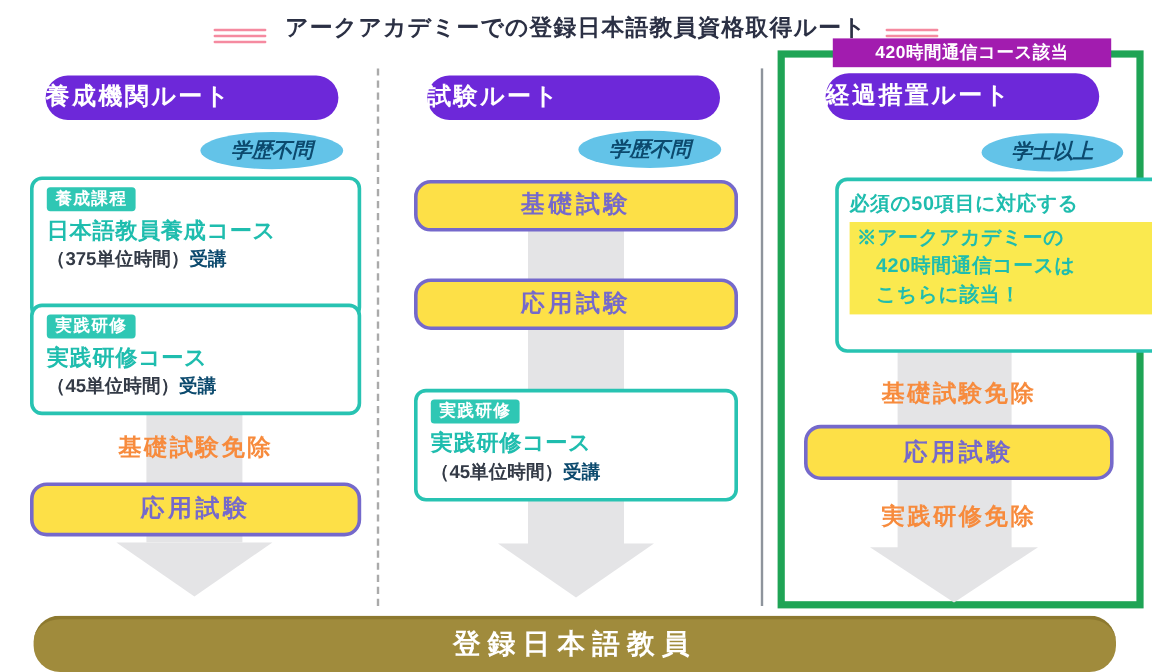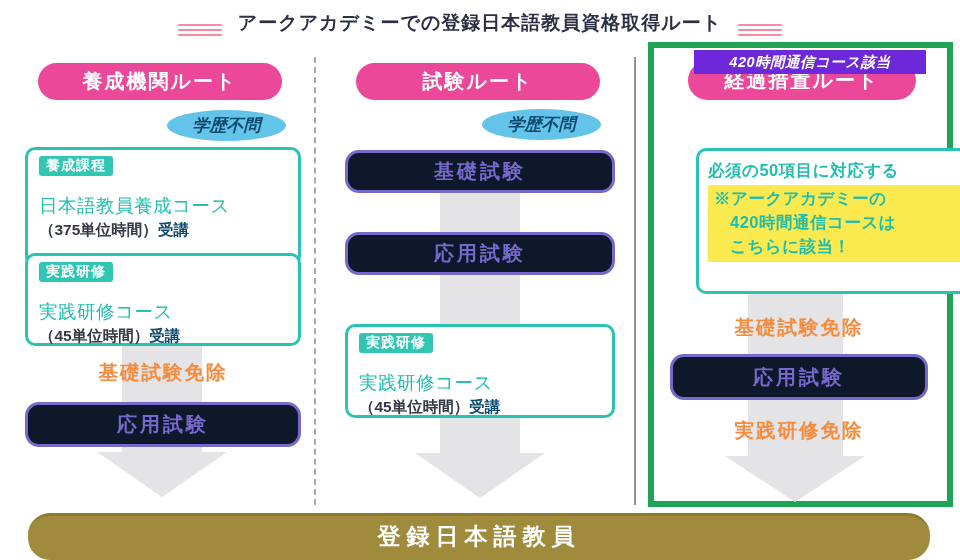--- a/index.html
+++ b/index.html
@@ -15,48 +15,48 @@
   .page-title { font-size:19px; font-weight:bold; color:#2b3044; letter-spacing:1px; white-space:nowrap; }
 
   
   .divider-dashed { position:absolute; left:314px; top:57px; height:448px; width:0;
     border-left:2px dashed #aaaaaa; }
   .divider-solid { position:absolute; left:634px; top:57px; height:448px; width:0;
     border-left:2px solid #8e949c; }
 
   
   .abs { position:absolute; }
-  .pill { background:#ec4899; color:#fff; font-weight:bold; text-align:center;
+  .pill { background:#6d28d9; color:#fff; font-weight:bold; text-align:left;
     border-radius:999px; letter-spacing:2px; white-space:nowrap; z-index:3; }
   .oval { background:#63c3e8; color:#0c4a6e; font-weight:bold; text-align:center;
     border-radius:50%; white-space:nowrap; z-index:3;font-style:italic; }
   .tealbox { background:#fff; border:3px solid #28c3b2; border-radius:10px;
     padding:6px 11px; z-index:2; }
   .tag { display:inline-block; background:#2fc7b4; color:#fff; font-size:14px;
     font-weight:bold; padding:1px 7px; border-radius:3px; letter-spacing:1px; }
-  .course-name { color:#1fbdae; font-size:18.5px; font-weight:normal; margin-top:17px;
+  .course-name { color:#1fbdae; font-size:18.5px; font-weight:bold; margin-top:3px;
     letter-spacing:0.5px; white-space:nowrap; }
   .detail { font-size:15.5px; font-weight:bold; color:#333a46; margin-top:2px; white-space:nowrap; }
   .detail .accent { color:#0c4a6e; }
-  .pbox { background:#0f172a; border:3px solid #7569cb; border-radius:14px;
+  .pbox { background:#fde047; border:3px solid #7569cb; border-radius:14px;
     color:#7569cb; font-size:20px; font-weight:bold; text-align:center;
     letter-spacing:3px; z-index:2; }
   .orange-label { color:#f78b3d; font-size:19.5px; font-weight:bold; text-align:center;
     letter-spacing:2px; z-index:2; white-space:nowrap; }
   .stem { position:absolute; background:#e4e4e6; z-index:1; }
   .ahead { position:absolute; width:0; height:0; z-index:1;
     border-left:65px solid transparent; border-right:65px solid transparent;
     border-top:45px solid #e4e4e6; }
 
   
   .greenbox { position:absolute; left:648px; top:42px; width:305px; height:465px;
     border:6px solid #1fa455; z-index:0; background:transparent; }
-  .greentag { position:absolute; left:694px; top:50px; width:232px; height:24px;
-    background:#6d28d9; color:#fff; font-size:14.5px; font-weight:bold;
-    text-align:center; line-height:24px; z-index:4; letter-spacing:0.5px;font-style:italic; }
+  .greentag { position:absolute; left:694px; top:32px; width:232px; height:24px;
+    background:#a21caf; color:#fff; font-size:14.5px; font-weight:bold;
+    text-align:center; line-height:24px; z-index:4; letter-spacing:0.5px; }
 
   .req-line { color:#1fbdae; font-size:16.5px; font-weight:bold; line-height:1.42;
     letter-spacing:0.5px; white-space:nowrap; }
   .note-block { margin-top:3px; background:#fae94f; padding:2px 6px 3px 6px; }
   .note-line { color:#1fbdae; font-size:16.5px; font-weight:bold; line-height:1.45;
     letter-spacing:0.5px; white-space:nowrap; }
   .note-line.indent { padding-left:16px; }
 
   
   .goldbar { position:absolute; left:28px; top:513px; width:902px; height:47px;
@@ -127,20 +127,21 @@
   </div>
 
   <div class="greenbox"></div>
   <div class="greentag">420時間通信コース該当</div>
 
   <div class="stem" style="left:748px; top:292px; width:95px; height:166px;"></div>
   <div class="ahead" style="left:725px; top:456px; border-left-width:70px; border-right-width:70px; border-top-width:46px;"></div>
 
   <div class="abs pill" style="left:688px; top:61px; width:228px; height:39px; line-height:39px; font-size:20px;">経過措置ルート</div>
 
+  <div class="abs oval" style="left:818px; top:111px; width:118px; height:32px; line-height:32px; font-size:17px;">学士以上</div>
 
   <div class="abs tealbox" style="left:696px; top:148px; width:278px; height:146px; padding:8px 9px;">
     <div class="req-line">必須の50項目に対応する</div>
     <div class="note-block">
       <div class="note-line">※アークアカデミーの</div>
       <div class="note-line indent">420時間通信コースは</div>
       <div class="note-line indent">こちらに該当！</div>
     </div>
   </div>
 

